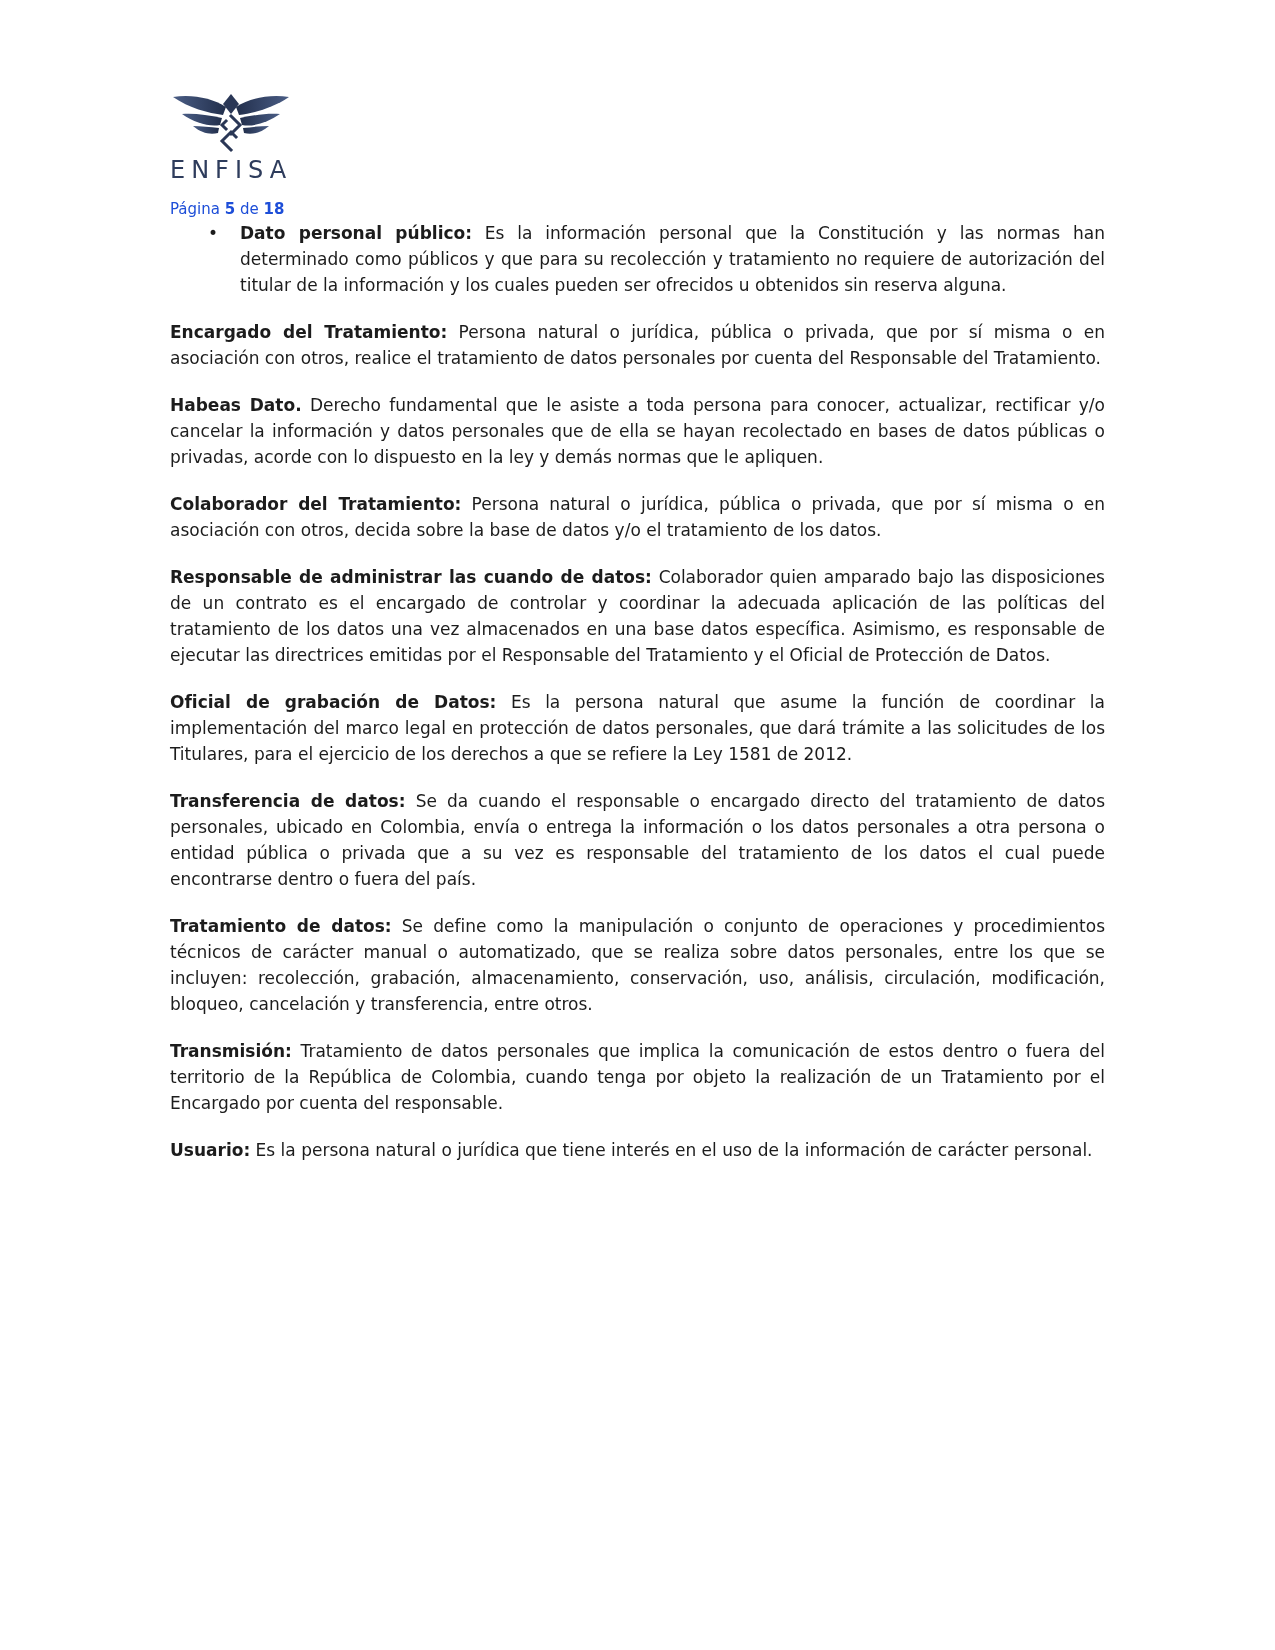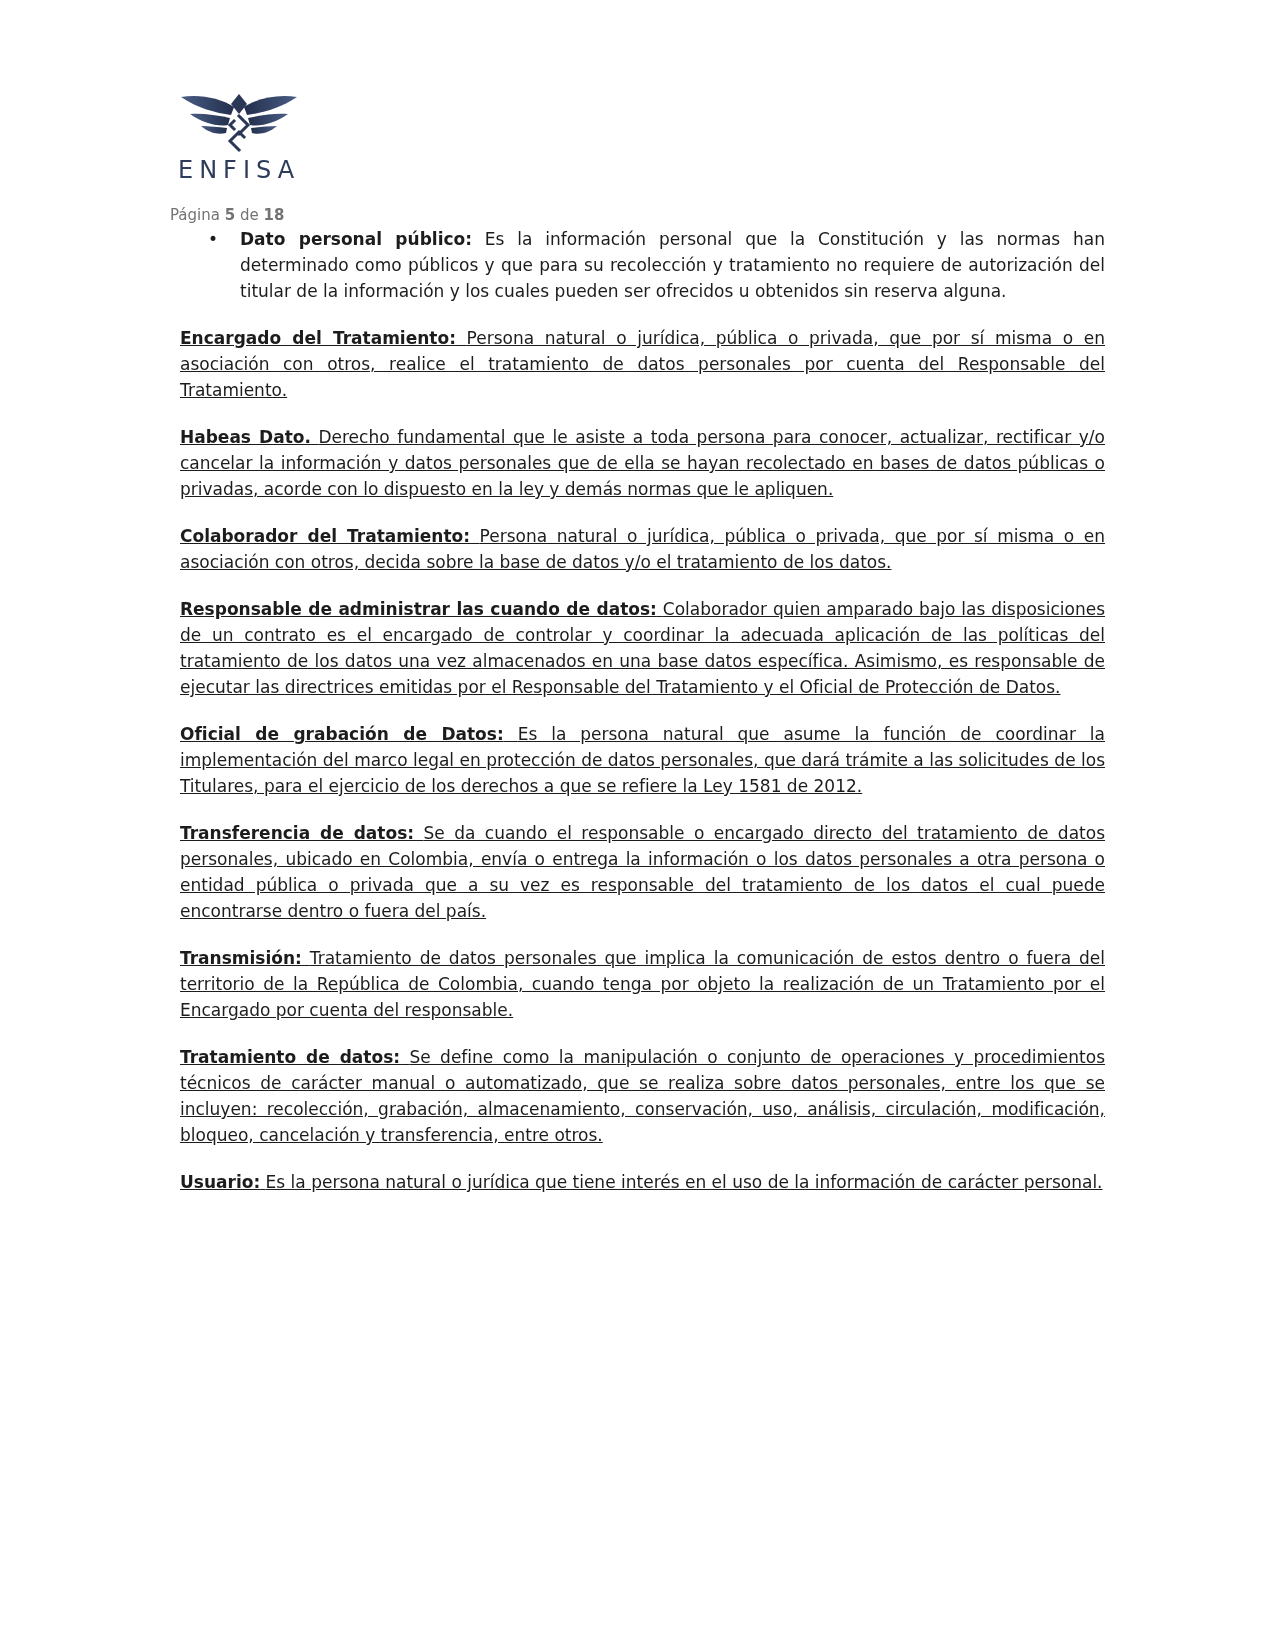--- a/index.html
+++ b/index.html
@@ -14,39 +14,38 @@
     box-sizing: border-box;
     background: #ffffff;
     padding: 92px 170px 0 170px;
     font-family: "DejaVu Sans", "Liberation Sans", sans-serif;
     color: #1c1c1c;
     overflow: hidden;
   }
   
   .logo-block {
     width: 130px;
-    margin-left: 8px;
   }
   .logo-emblem svg {
     display: block;
   }
   .logo-wordmark {
     margin-top: 2px;
     font-size: 24px;
     letter-spacing: 6px;
     font-weight: 400;
     color: #2e3c5c;
     text-align: center;
     width: 122px;
   }
   
   .page-indicator {
-    margin-top: 22px;
+    margin-top: 16px;
     font-size: 15px;
-    color: #737373;
+    color: #1d4ed8;
   }
   .page-indicator .num {
     font-weight: bold;
   }
   
   .doc-text {
     font-size: 17px;
     line-height: 26px;
     text-align: justify;
   }
@@ -55,22 +54,21 @@
     margin-top: 2px;
     padding-left: 70px;
   }
   .bullet-glyph {
     position: absolute;
     left: 38px;
     top: 0;
     font-size: 17px;
   }
   .para {
-    margin: 21px 0 0 10px;
-    text-decoration: underline;
+    margin: 21px 0 0 0;
   }
   .term {
     font-weight: bold;
   }
 </style>
 </head>
 <body>
 
 <div class="page">
 
@@ -152,27 +150,27 @@
       <span>Es la persona natural que asume la función de coordinar la implementación del marco legal en protección de datos personales, que dará trámite a las solicitudes de los Titulares, para el ejercicio de los derechos a que se refiere la Ley 1581 de 2012.</span>
     </p>
 
 
     <p class="para">
       <span class="term">Transferencia de datos:</span>
       <span>Se da cuando el responsable o encargado directo del tratamiento de datos personales, ubicado en Colombia, envía o entrega la información o los datos personales a otra persona o entidad pública o privada que a su vez es responsable del tratamiento de los datos el cual puede encontrarse dentro o fuera del país.</span>
     </p>
 
     <p class="para">
-      <span class="term">Transmisión:</span>
-      <span>Tratamiento de datos personales que implica la comunicación de estos dentro o fuera del territorio de la República de Colombia, cuando tenga por objeto la realización de un Tratamiento por el Encargado por cuenta del responsable.</span>
+      <span class="term">Tratamiento de datos:</span>
+      <span>Se define como la manipulación o conjunto de operaciones y procedimientos técnicos de carácter manual o automatizado, que se realiza sobre datos personales, entre los que se incluyen: recolección, grabación, almacenamiento, conservación, uso, análisis, circulación, modificación, bloqueo, cancelación y transferencia, entre otros.</span>
     </p>
 
     <p class="para">
-      <span class="term">Tratamiento de datos:</span>
-      <span>Se define como la manipulación o conjunto de operaciones y procedimientos técnicos de carácter manual o automatizado, que se realiza sobre datos personales, entre los que se incluyen: recolección, grabación, almacenamiento, conservación, uso, análisis, circulación, modificación, bloqueo, cancelación y transferencia, entre otros.</span>
+      <span class="term">Transmisión:</span>
+      <span>Tratamiento de datos personales que implica la comunicación de estos dentro o fuera del territorio de la República de Colombia, cuando tenga por objeto la realización de un Tratamiento por el Encargado por cuenta del responsable.</span>
     </p>
 
     <p class="para">
       <span class="term">Usuario:</span>
       <span>Es la persona natural o jurídica que tiene interés en el uso de la información de carácter personal.</span>
     </p>
 
   </div>
 </div>
 

